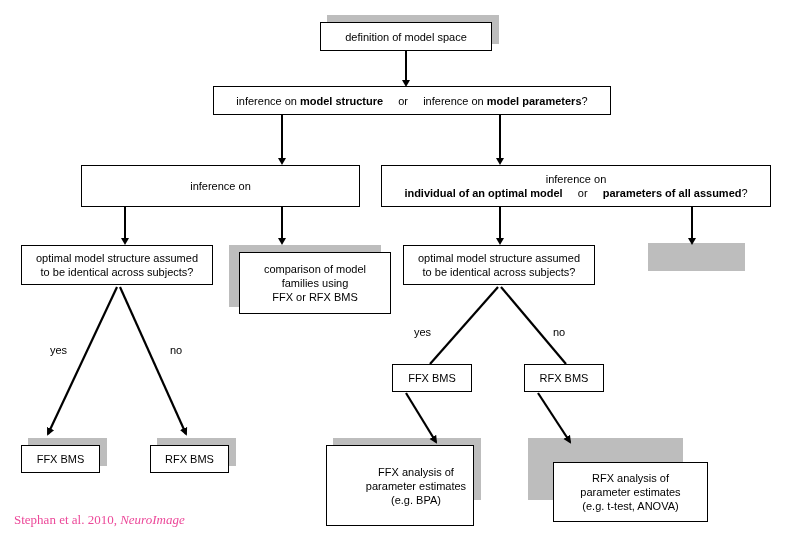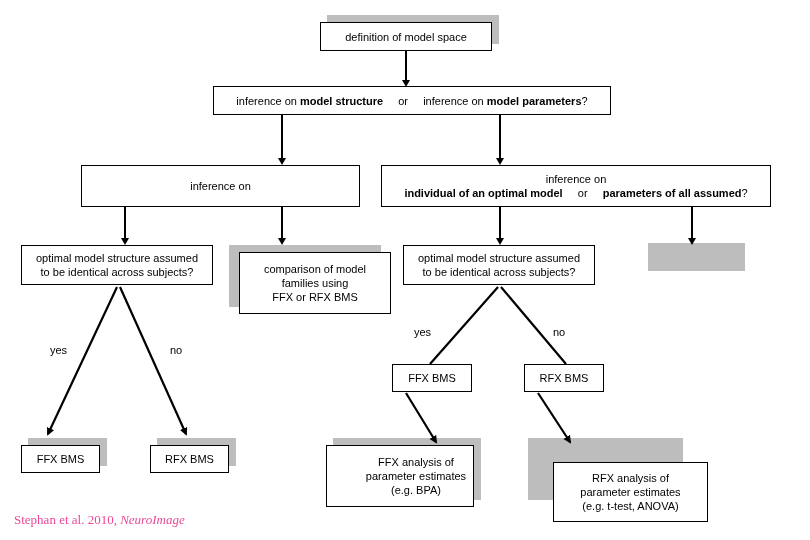--- a/index.html
+++ b/index.html
@@ -207,21 +207,21 @@
   <div class="node" style="left:21px; top:445px; width:79px; height:28px;">
     <span class="ln">FFX BMS</span>
   </div>
 
   <div class="shadow" style="left:157px; top:438px; width:79px; height:28px;"></div>
   <div class="node" style="left:150px; top:445px; width:79px; height:28px;">
     <span class="ln">RFX BMS</span>
   </div>
 
   <div class="shadow" style="left:333px; top:438px; width:148px; height:62px;"></div>
-  <div class="node" style="left:326px; top:445px; width:148px; height:62px;padding-left:32px;">
+  <div class="node" style="left:326px; top:445px; width:148px; height:81px;padding-left:32px;">
     <span class="ln">FFX analysis of</span>
     <span class="ln">parameter estimates</span>
     <span class="ln">(e.g. BPA)</span>
   </div>
 
   <div class="shadow" style="left:528px; top:438px; width:155px; height:62px;"></div>
   <div class="node" style="left:521px; top:462px; width:155px; height:60px;margin-left:32px;">
     <span class="ln">RFX analysis of</span>
     <span class="ln">parameter estimates</span>
     <span class="ln">(e.g. t-test, ANOVA)</span>

